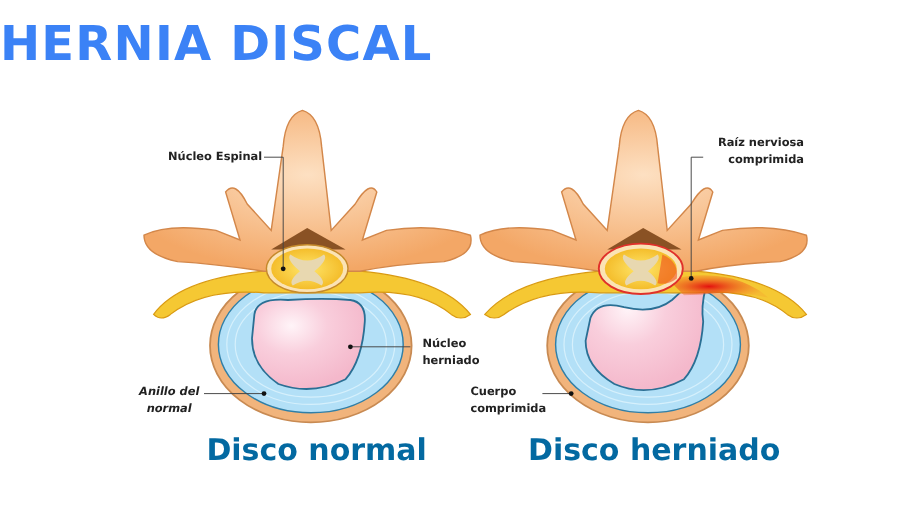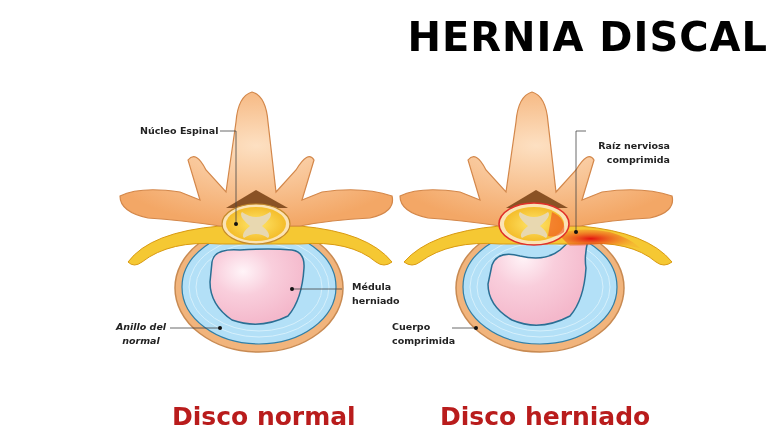--- a/index.html
+++ b/index.html
@@ -1,18 +1,18 @@
 <!DOCTYPE html>
 <html><head>
 <meta charset="utf-8">
 <style>
   html, body { margin:0; padding:0; background:#ffffff; }
   body { width:768px; height:432px; position:relative; overflow:hidden; font-family:"DejaVu Sans", sans-serif; }
-  .title { position:absolute; left:0; width:768px; top:14px; text-align:right; font-weight:bold; font-size:40px; letter-spacing:1px; color:#000000; font-family:"DejaVu Sans", sans-serif; }
-  .subtitle { position:absolute; top:360px; font-weight:bold; font-size:25px; color:#b91c1c; font-family:"DejaVu Sans", sans-serif;margin-top:42px; }
+  .title { position:absolute; left:0; width:768px; top:14px; text-align:left; font-weight:bold; font-size:40px; letter-spacing:1px; color:#3b82f6; font-family:"DejaVu Sans", sans-serif; }
+  .subtitle { position:absolute; top:360px; font-weight:bold; font-size:25px; color:#0369a1; font-family:"DejaVu Sans", sans-serif; }
   .label { position:absolute; font-weight:bold; font-size:9.5px; color:#222; line-height:14px; font-family:"DejaVu Sans", sans-serif; }
   svg.diagram { position:absolute; left:0; top:0; }
 </style>
 </head>
 <body>
 
 <div class="title">HERNIA DISCAL</div>
 
 <svg class="diagram" width="768" height="432" viewBox="0 0 768 432">
   <defs>
@@ -85,29 +85,29 @@
 
     <polyline points="576,232 576,131 586,131" fill="none" stroke="#444" stroke-width="0.8"></polyline>
     <circle cx="576" cy="232" r="2" fill="#111"></circle>
     <line x1="452" y1="328" x2="476" y2="328" stroke="#444" stroke-width="0.8"></line>
     <circle cx="476" cy="328" r="2" fill="#111"></circle>
   </g>
 </svg>
 
 <div class="label" style="left:140px; top:124px;">Núcleo Espinal</div>
 <div class="label" style="left:352px; top:280px;">
-  <div>Médula</div>
+  <div>Núcleo</div>
   <div>herniado</div>
 </div>
 <div class="label" style="left:114px; top:320px; text-align:center; width:54px;font-style:italic;">
   <div>Anillo del</div>
   <div>normal</div>
 </div>
 
-<div class="label" style="left:588px; top:113px; text-align:right; width:82px;margin-top:26px;">
+<div class="label" style="left:588px; top:113px; text-align:right; width:82px;">
   <div>Raíz nerviosa</div>
   <div>comprimida</div>
 </div>
 <div class="label" style="left:392px; top:320px; width:58px;">
   <div>Cuerpo</div>
   <div>comprimida</div>
 </div>
 
 <div class="subtitle" style="left:172px;">Disco normal</div>
 <div class="subtitle" style="left:440px;">Disco herniado</div>

